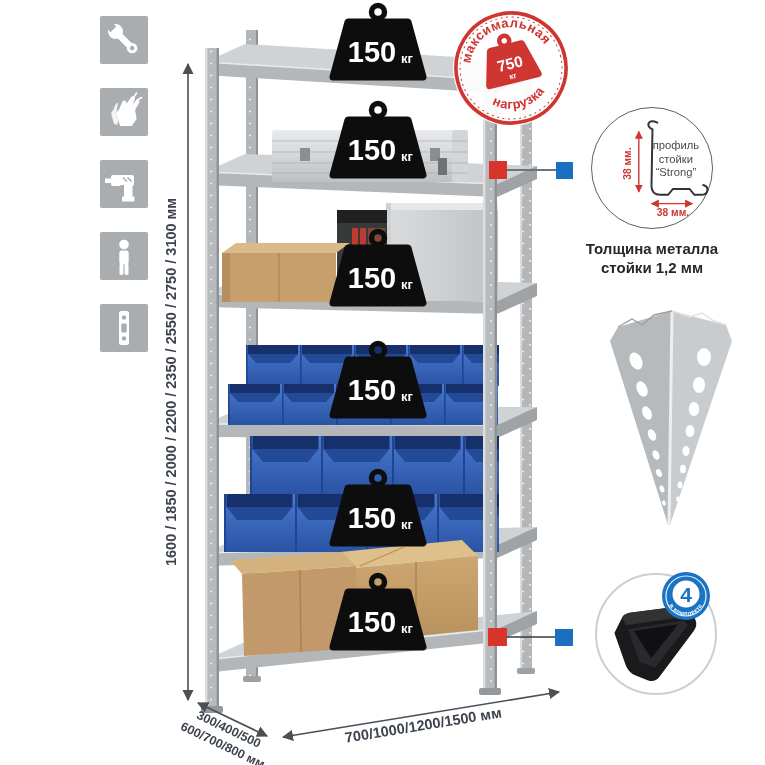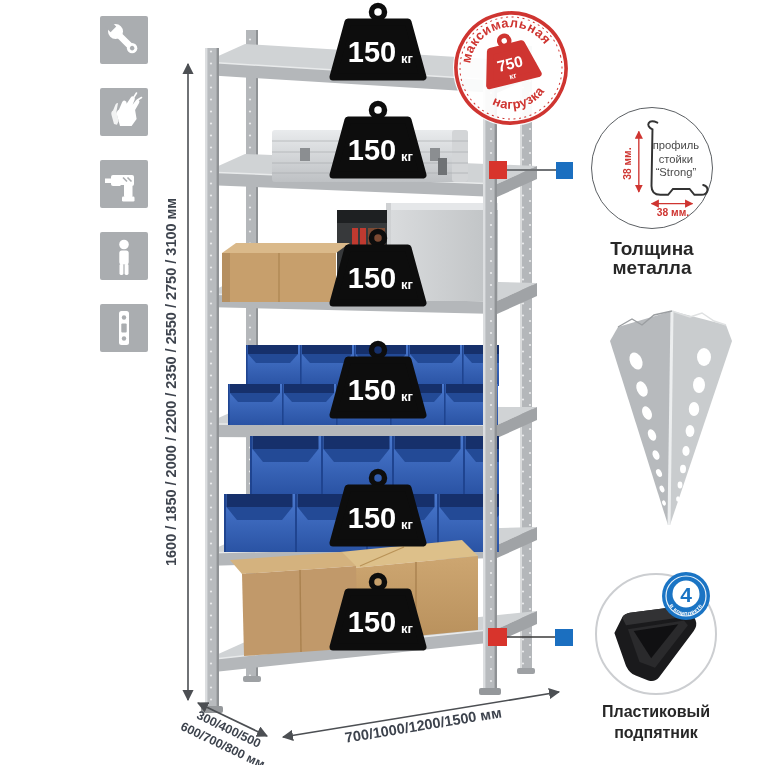--- a/index.html
+++ b/index.html
@@ -16,21 +16,21 @@
   .weight{position:absolute;width:104px;height:108px;left:326px;}
 
   
   .stamp{position:absolute;left:450px;top:6px;width:122px;height:124px;transform:rotate(-14deg);}
 
   
   .det-circle{position:absolute;width:122px;height:122px;border-radius:50%;background:#fff;box-sizing:border-box;}
   .c-profile{left:591px;top:107px;border:1.6px solid #5c6064;}
   .c-foot{left:595px;top:573px;border:2px solid #ccced1;}
   .caption{position:absolute;text-align:center;color:#272727;font-weight:700;}
-  .cap1{left:577px;top:239px;width:150px;font-size:19px;line-height:19px;}
+  .cap1{left:577px;top:239px;width:150px;font-size:15px;line-height:19px;}
   .cap2{left:581px;top:701px;width:150px;font-size:16px;line-height:21px;}
   .badge4{position:absolute;left:661px;top:571px;width:50px;height:50px;}
 </style>
 </head>
 <body>
 
 <div class="canvas">
 
   <div class="si" style="top:16px">
     <svg width="48" height="48" viewBox="0 0 48 48">
@@ -455,20 +455,21 @@
       <text transform="translate(40,57) rotate(-90)" text-anchor="middle" font-size="10.5" font-weight="bold" fill="#cf3531">38 мм.</text>
       <line x1="61" y1="98" x2="103" y2="98" stroke="#cf3531" stroke-width="1.4" marker-start="url(#arrR)" marker-end="url(#arrR)"></line>
       <text x="83" y="111" text-anchor="middle" font-size="10.5" font-weight="bold" fill="#cf3531">38 мм.</text>
       <text x="86" y="42" text-anchor="middle" font-size="11.5" fill="#4a4a4a">профиль</text>
       <text x="86" y="56" text-anchor="middle" font-size="11.5" fill="#4a4a4a">стойки</text>
       <text x="86" y="70" text-anchor="middle" font-size="11.5" fill="#4a4a4a">“Strong”</text>
     </svg>
   </div>
   <div class="caption cap1">
     <div>Толщина металла</div>
+    <div>стойки 1,2 мм</div>
   </div>
 
   <svg class="abs" style="left:602px;top:303px" width="140" height="232" viewBox="0 0 140 232">
     <polygon points="70,8 16,24 8,38 66,222" fill="#b7babd"></polygon>
     <polygon points="70,8 124,22 130,38 68,222" fill="#c9ccce"></polygon>
     <line x1="70" y1="8" x2="67" y2="222" stroke="#eceeef" stroke-width="3"></line>
     <path d="M16,24 L30,16 40,22 52,12 70,8" fill="none" stroke="#9b9ea1" stroke-width="1.4"></path>
     <path d="M70,8 L88,14 100,10 112,18 124,22" fill="none" stroke="#dfe1e2" stroke-width="1.4"></path>
     <g fill="#ffffff">
       <ellipse cx="34" cy="58" rx="6" ry="9" transform="rotate(-24 34 58)"></ellipse>
@@ -505,18 +506,14 @@
       <circle cx="25" cy="25" r="24" fill="#1a74c4"></circle>
       <circle cx="25" cy="25" r="20" fill="none" stroke="#ffffff" stroke-width="1.2" opacity="0.9"></circle>
       <circle cx="25" cy="23" r="13.5" fill="#ffffff"></circle>
       <text x="25" y="31" text-anchor="middle" font-size="21" font-weight="bold" fill="#1a74c4">4</text>
       <path id="bArc" d="M7.5,32 A18.5,18.5 0 0 0 42.5,32" fill="none"></path>
       <text font-size="6" font-weight="bold" fill="#ffffff" letter-spacing="0.4">
         <textPath href="#bArc" startOffset="50%" text-anchor="middle">в комплекте</textPath>
       </text>
     </svg>
   </div>
-  <div class="caption cap2">
-    <div>Пластиковый</div>
-    <div>подпятник</div>
-  </div>
 
 </div>
 
 </body></html>

